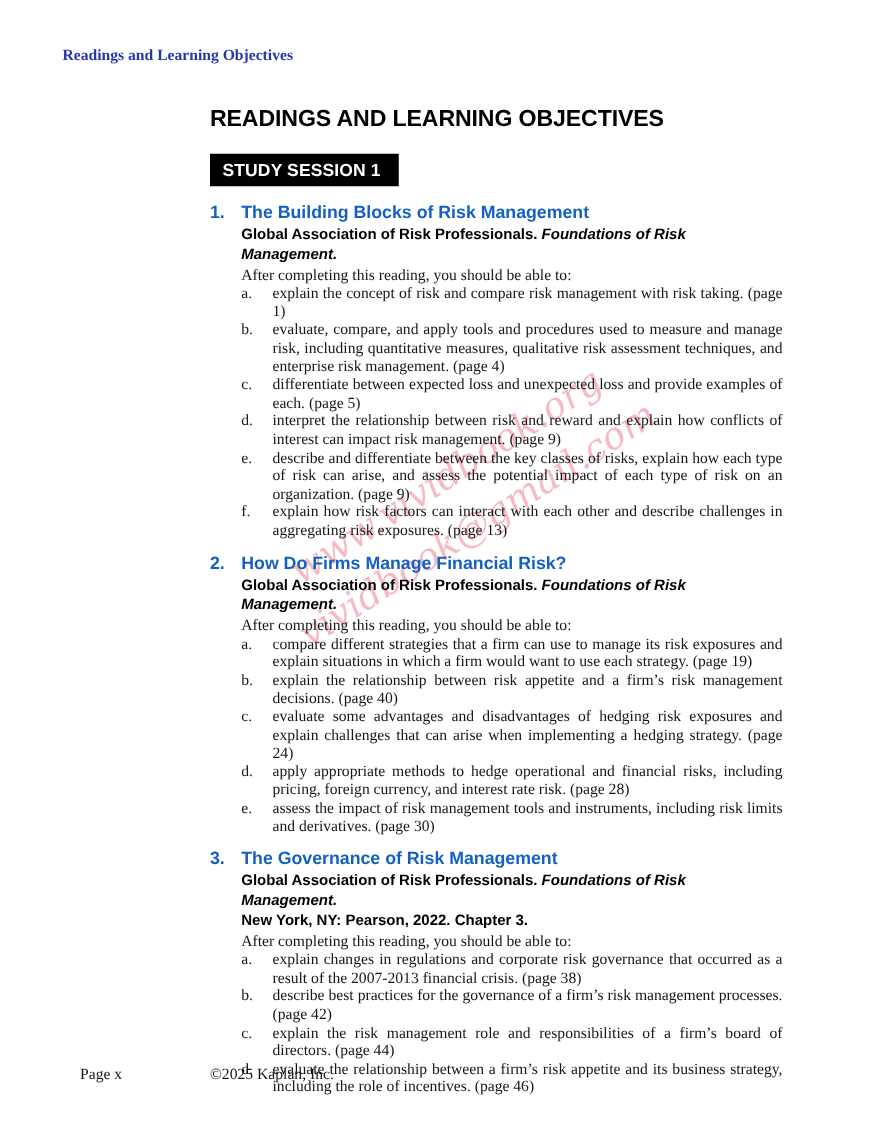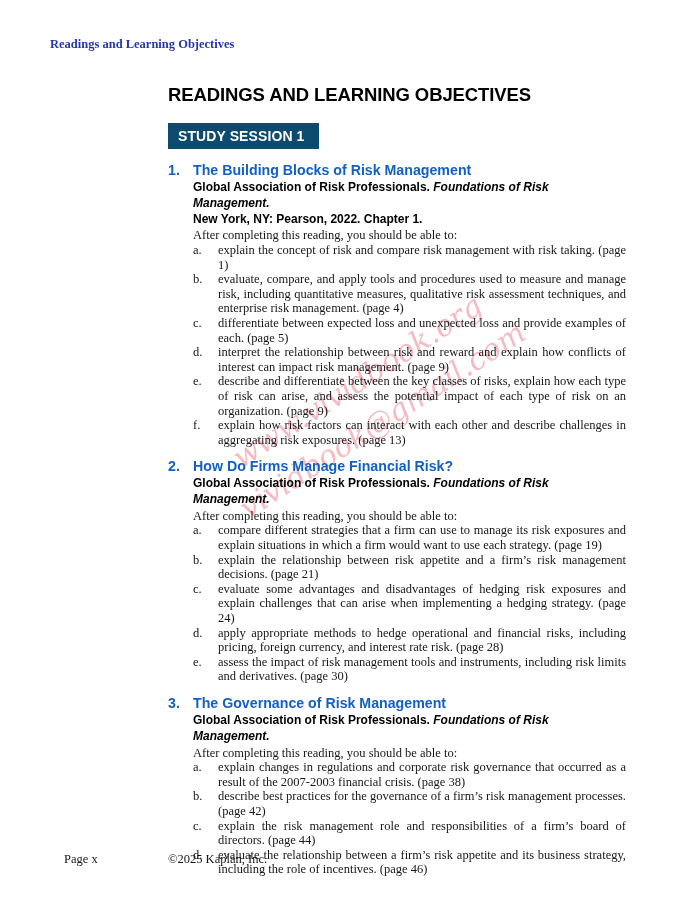--- a/index.html
+++ b/index.html
@@ -13,21 +13,21 @@
     color:#2535ae;z-index:2;
   }
   .content{
     position:absolute;left:168px;top:84px;width:458px;z-index:1;
   }
   .page-title{
     font-family:"Liberation Sans", sans-serif;font-weight:700;
     font-size:18.5px;letter-spacing:-0.1px;color:#000;margin:0 0 17px 0;
   }
   .session-banner{
-    display:inline-block;background:#0c4a6e;color:#ffffff;
+    display:inline-block;background:#000000;color:#ffffff;
     font-family:"Liberation Sans", sans-serif;font-weight:700;font-size:14px;
     padding:5px 14px 5px 10px;margin:0 0 13px 0;letter-spacing:0.1px;
   }
   .reading{margin:0 0 11px 0;}
   .reading-heading{
     display:flex;font-family:"Liberation Sans", sans-serif;font-weight:700;
     font-size:14.2px;color:#1360c4;line-height:17px;margin-bottom:1px;
   }
   .reading-number{width:25px;flex:none;}
   .reading-title{flex:1;}
@@ -72,21 +72,20 @@
 
   
   <section class="reading">
     <div class="reading-heading">
       <span class="reading-number">1.</span>
       <span class="reading-title">The Building Blocks of Risk Management</span>
     </div>
     <div class="reading-body">
       <div class="citation">
         <span>Global Association of Risk Professionals. </span><em>Foundations of Risk Management.</em><br>
-        <span>New York, NY: Pearson, 2022. Chapter 1.</span>
       </div>
       <div class="reading-intro">After completing this reading, you should be able to:</div>
       <ul class="objectives">
         <li class="objective-item">
             <span class="objective-letter">a.</span>
             <span class="objective-text">explain the concept of risk and compare risk management with risk taking. (page 1)</span>
           </li>
         <li class="objective-item">
             <span class="objective-letter">b.</span>
             <span class="objective-text">evaluate, compare, and apply tools and procedures used to measure and manage risk, including quantitative measures, qualitative risk assessment techniques, and enterprise risk management. (page 4)</span>
@@ -122,21 +121,21 @@
         <span>Global Association of Risk Professionals. </span><em>Foundations of Risk Management.</em><br>
       </div>
       <div class="reading-intro">After completing this reading, you should be able to:</div>
       <ul class="objectives">
         <li class="objective-item">
             <span class="objective-letter">a.</span>
             <span class="objective-text">compare different strategies that a firm can use to manage its risk exposures and explain situations in which a firm would want to use each strategy. (page 19)</span>
           </li>
         <li class="objective-item">
             <span class="objective-letter">b.</span>
-            <span class="objective-text">explain the relationship between risk appetite and a firm’s risk management decisions. (page 21)</span>
+            <span class="objective-text">explain the relationship between risk appetite and a firm’s risk management decisions. (page 40)</span>
           </li>
         <li class="objective-item">
             <span class="objective-letter">c.</span>
             <span class="objective-text">evaluate some advantages and disadvantages of hedging risk exposures and explain challenges that can arise when implementing a hedging strategy. (page 24)</span>
           </li>
         <li class="objective-item">
             <span class="objective-letter">d.</span>
             <span class="objective-text">apply appropriate methods to hedge operational and financial risks, including pricing, foreign currency, and interest rate risk. (page 28)</span>
           </li>
         <li class="objective-item">
@@ -149,26 +148,27 @@
 
   
   <section class="reading">
     <div class="reading-heading">
       <span class="reading-number">3.</span>
       <span class="reading-title">The Governance of Risk Management</span>
     </div>
     <div class="reading-body">
       <div class="citation">
         <span>Global Association of Risk Professionals. </span><em>Foundations of Risk Management.</em><br>
+        <span>New York, NY: Pearson, 2022. Chapter 3.</span>
       </div>
       <div class="reading-intro">After completing this reading, you should be able to:</div>
       <ul class="objectives">
         <li class="objective-item">
             <span class="objective-letter">a.</span>
-            <span class="objective-text">explain changes in regulations and corporate risk governance that occurred as a result of the 2007-2003 financial crisis. (page 38)</span>
+            <span class="objective-text">explain changes in regulations and corporate risk governance that occurred as a result of the 2007-2013 financial crisis. (page 38)</span>
           </li>
         <li class="objective-item">
             <span class="objective-letter">b.</span>
             <span class="objective-text">describe best practices for the governance of a firm’s risk management processes. (page 42)</span>
           </li>
         <li class="objective-item">
             <span class="objective-letter">c.</span>
             <span class="objective-text">explain the risk management role and responsibilities of a firm’s board of directors. (page 44)</span>
           </li>
         <li class="objective-item">

